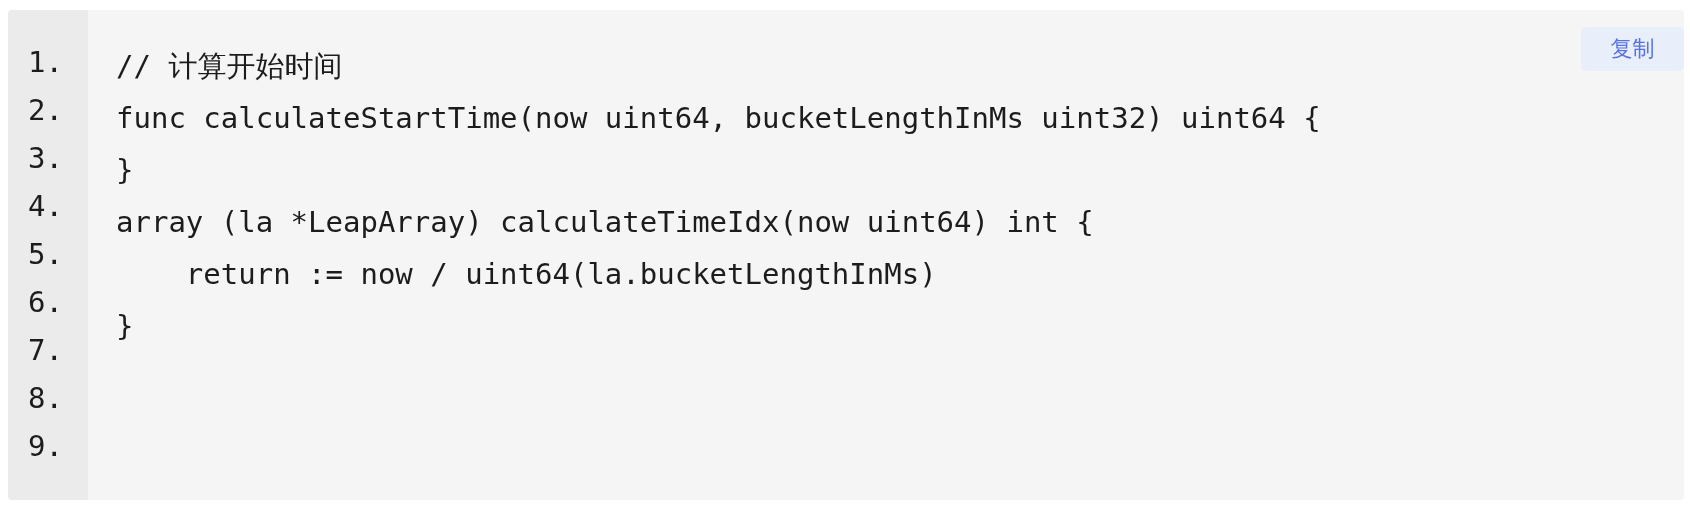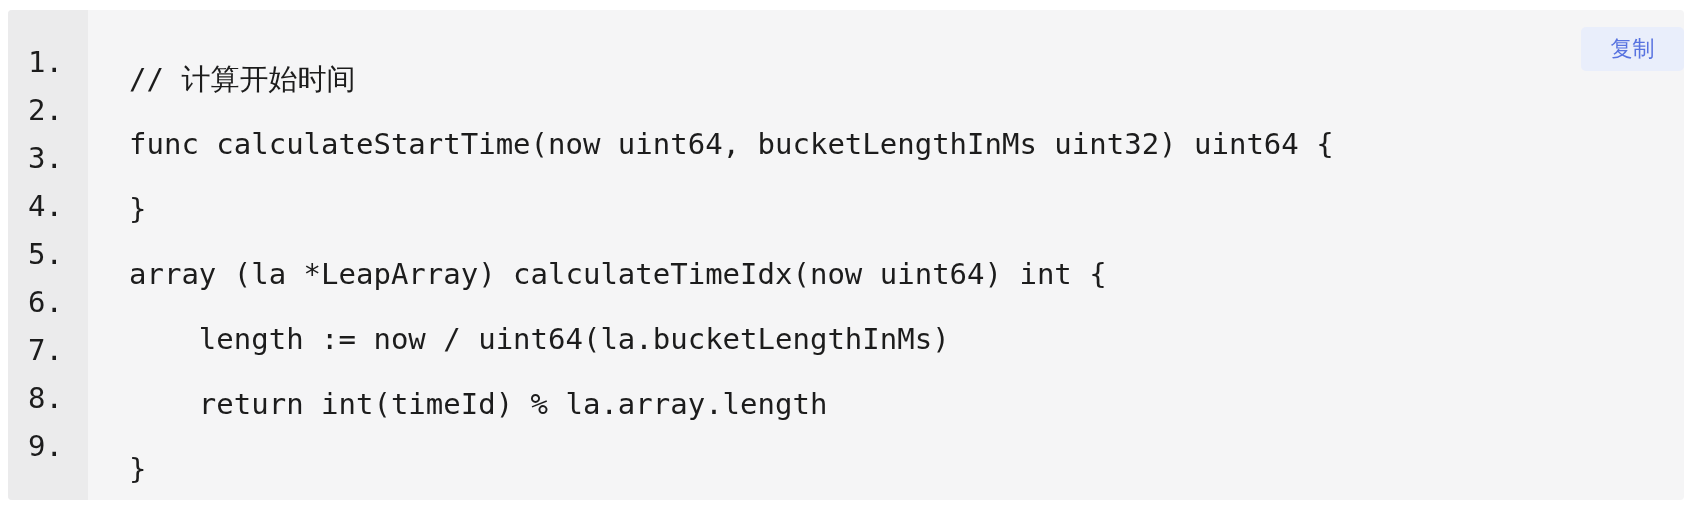--- a/index.html
+++ b/index.html
@@ -39,21 +39,21 @@
     flex: 1 1 auto;
     padding: 28px 0 30px 24px;
     box-sizing: border-box;
     overflow: hidden;
   }
   .code-area .code-line {
     font-size: 29px;
     line-height: 48px;
     color: #1c1c1c;
     white-space: pre;
-    margin: 17px;
+    margin: 4px;
   }
   .copy-button {
     position: absolute;
     top: 17px;
     right: 0;
     width: 103px;
     height: 44px;
     background: #e9eefb;
     color: #5873e0;
     border: none;
@@ -81,20 +81,19 @@
     <div class="line-number">7.</div>
     <div class="line-number">8.</div>
     <div class="line-number">9.</div>
   </div>
 
   <div class="code-area">
     <pre class="code-line">// 计算开始时间</pre>
     <pre class="code-line">func calculateStartTime(now uint64, bucketLengthInMs uint32) uint64 {</pre>
     <pre class="code-line">}</pre>
     <pre class="code-line">array (la *LeapArray) calculateTimeIdx(now uint64) int {</pre>
-    <pre class="code-line">    length := now / uint64(la.bucketLengthInMs)</pre>
-    <pre class="code-line">    return int(timeId) % la.array.length</pre>
+    <pre class="code-line">    return := now / uint64(la.bucketLengthInMs)</pre>
     <pre class="code-line">}</pre>
   </div>
 
   <button class="copy-button">复制</button>
 
 </div>
 
 </body></html>

